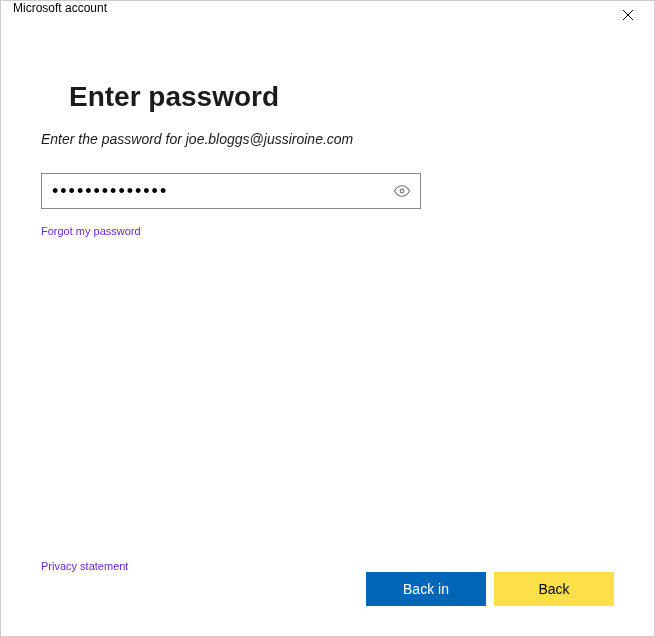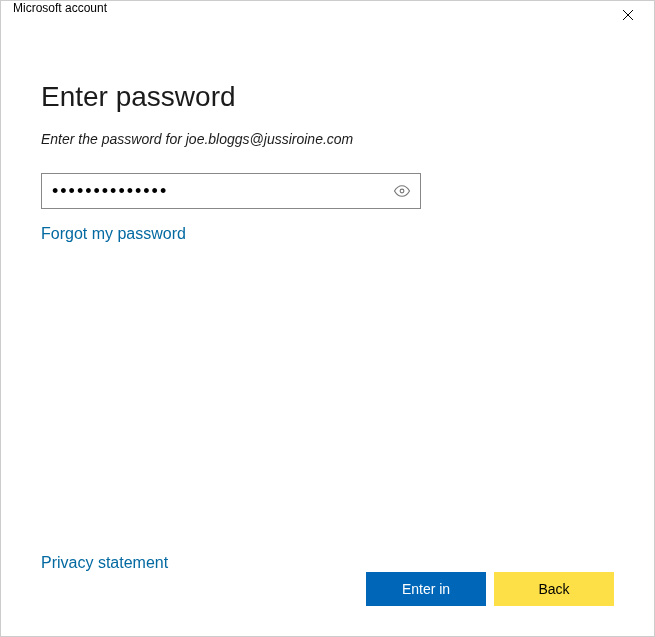--- a/index.html
+++ b/index.html
@@ -39,23 +39,24 @@
       height: 12px;
     }
     .content {
       padding: 48px 40px 20px 40px;
       display: flex;
       flex-direction: column;
       height: calc(100% - 32px);
     }
     .heading {
       font-size: 28px;
-      font-weight: 400;
+      font-weight: 700;
       color: #1b1b1b;
       margin-bottom: 18px;
+      margin-left: 28px;
     }
     .subtitle {
       font-size: 14px;
       color: #1b1b1b;
       margin-bottom: 26px;
       font-style: italic;
     }
     .password-field {
       position: relative;
       width: 380px;
@@ -78,22 +79,22 @@
       transform: translateY(-50%);
       width: 18px;
       height: 18px;
       cursor: pointer;
       color: #666;
       display: flex;
       align-items: center;
       justify-content: center;
     }
     .link {
-      color: #0369a1;
-      font-size: 16px;
+      color: #6d28d9;
+      font-size: 11px;
       text-decoration: none;
       cursor: pointer;
       width: fit-content;
     }
     .spacer {
       flex: 1;
     }
     .footer {
       display: flex;
       flex-direction: column;
@@ -149,17 +150,17 @@
     </span>
   </div>
 
   <a class="link">Forgot my password</a>
 
   <div class="spacer"></div>
 
   <div class="footer">
     <a class="link">Privacy statement</a>
     <div class="button-row">
-      <button class="btn btn-primary">Enter in</button>
+      <button class="btn btn-primary">Back in</button>
       <button class="btn btn-secondary">Back</button>
     </div>
   </div>
 </div>
 
 </body></html>

